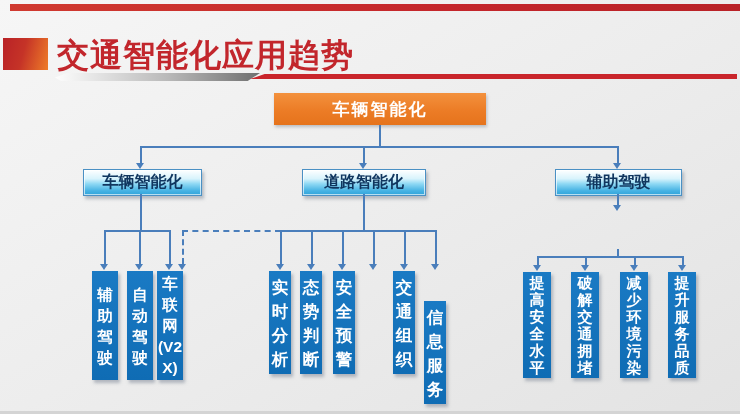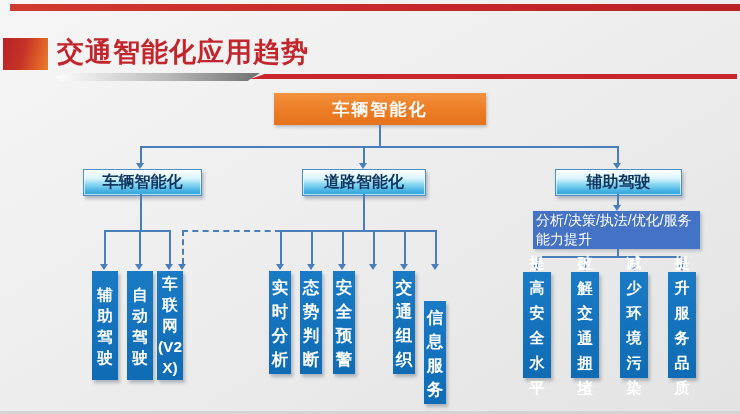--- a/index.html
+++ b/index.html
@@ -6,21 +6,21 @@
   body{width:740px;height:414px;font-family:"Liberation Sans","DejaVu Sans",sans-serif;}
   .slide{position:relative;width:740px;height:414px;overflow:hidden;
          background:linear-gradient(150deg,#f6f6f6 0%,#ededed 50%,#e3e3e3 100%);}
   .slide::after{content:"";position:absolute;left:0;right:0;bottom:0;height:3px;background:#d4d4d4;}
 
   
   .top-bar{position:absolute;left:10px;top:4px;width:730px;height:7px;
            background:linear-gradient(to right,#d03a30,#c4262b 60%,#b92227);}
   .title-square{position:absolute;left:3px;top:38px;width:45px;height:32px;
            background:linear-gradient(105deg,#b92227 0%,#c53327 45%,#ee7c28 100%);}
-  .page-title{position:absolute;left:57px;top:34px;font-size:27px;font-weight:700;
+  .page-title{position:absolute;left:57px;top:34px;font-size:32px;font-weight:700;
            color:#c2262c;letter-spacing:1px;white-space:nowrap;}
   .underline-silver{position:absolute;left:55px;top:73px;width:205px;height:8px;
            background:linear-gradient(to right,#fdfdfd,#b9b9b9 55%,#6f6f6f 100%);
            clip-path:polygon(0 55%,6% 0,100% 0,94% 100%,3% 100%);}
   .underline-red{position:absolute;left:250px;top:74px;width:487px;height:5px;
            background:#c9252b;clip-path:polygon(3% 0,100% 0,100% 100%,0 100%);}
 
   
   .h-line{position:absolute;height:2px;background:#4a7ebb;}
   .v-line{position:absolute;width:2px;background:#4a7ebb;}
@@ -46,21 +46,21 @@
   .caption-box{position:absolute;left:533px;top:211px;width:167px;height:38px;
          background:#4472c4;color:#fff;font-size:14px;line-height:19px;
          padding:0 3px;box-sizing:border-box;overflow:hidden;
          box-shadow:2px 2px 3px rgba(125,135,150,.45);}
   .leaf{position:absolute;background:linear-gradient(180deg,#1a7ac4 0%,#0f6cb4 100%);
          color:#fff;font-weight:700;display:flex;align-items:center;justify-content:center;
          box-shadow:2px 3px 3px rgba(120,130,145,.5);}
   .leaf-text{display:block;width:100%;text-align:center;word-break:break-all;}
   .leaf-vehicle{top:271px;height:109px;width:26px;font-size:15.5px;line-height:21px;}
   .leaf-road{top:271px;height:103px;width:22px;font-size:16.5px;line-height:24px;}
-  .leaf-mgmt{top:272px;height:106px;width:28px;font-size:15px;line-height:25px;}
+  .leaf-mgmt{top:272px;height:106px;width:28px;font-size:15px;line-height:17px;}
 </style>
 </head>
 <body>
 
 <div class="slide">
 
   <div class="top-bar"></div>
   <div class="title-square"></div>
   <div class="page-title">交通智能化应用趋势</div>
   <div class="underline-silver"></div>
@@ -138,38 +138,35 @@
   </div>
   <div class="leaf leaf-road" style="left:393px;">
     <span class="leaf-text">交通组织</span>
   </div>
   <div class="leaf leaf-road" style="left:424px;margin-top:30px;">
     <span class="leaf-text">信息服务</span>
   </div>
 
   <div class="v-line" style="left:617px;top:194px;height:12px;"></div>
   <div class="arrow" style="left:613px;top:205px;"></div>
-  <div class="caption-box">
-    <span>分析/决策/执法/优化/服务能力提升</span>
-  </div>
   <div class="v-line" style="left:617px;top:249px;height:8px;"></div>
   <div class="h-line" style="left:537px;top:256px;width:146px;"></div>
   <div class="v-line" style="left:537px;top:256px;height:10px;"></div>
   <div class="arrow" style="left:533px;top:265px;"></div>
   <div class="v-line" style="left:585px;top:256px;height:10px;"></div>
   <div class="arrow" style="left:581px;top:265px;"></div>
   <div class="v-line" style="left:634px;top:256px;height:10px;"></div>
   <div class="arrow" style="left:630px;top:265px;"></div>
   <div class="v-line" style="left:682px;top:256px;height:10px;"></div>
   <div class="arrow" style="left:678px;top:265px;"></div>
 
   <div class="leaf leaf-mgmt" style="left:523px;">
     <span class="leaf-text">提高安全水平</span>
   </div>
-  <div class="leaf leaf-mgmt" style="left:571px;text-decoration:underline;">
+  <div class="leaf leaf-mgmt" style="left:571px;">
     <span class="leaf-text">破解交通拥堵</span>
   </div>
   <div class="leaf leaf-mgmt" style="left:620px;">
     <span class="leaf-text">减少环境污染</span>
   </div>
   <div class="leaf leaf-mgmt" style="left:668px;">
     <span class="leaf-text">提升服务品质</span>
   </div>
 
 </div>

